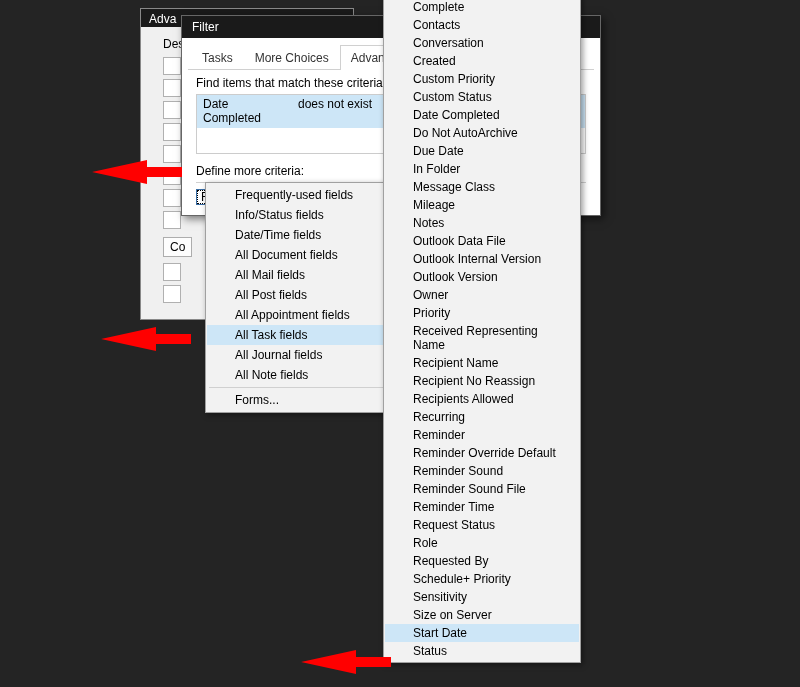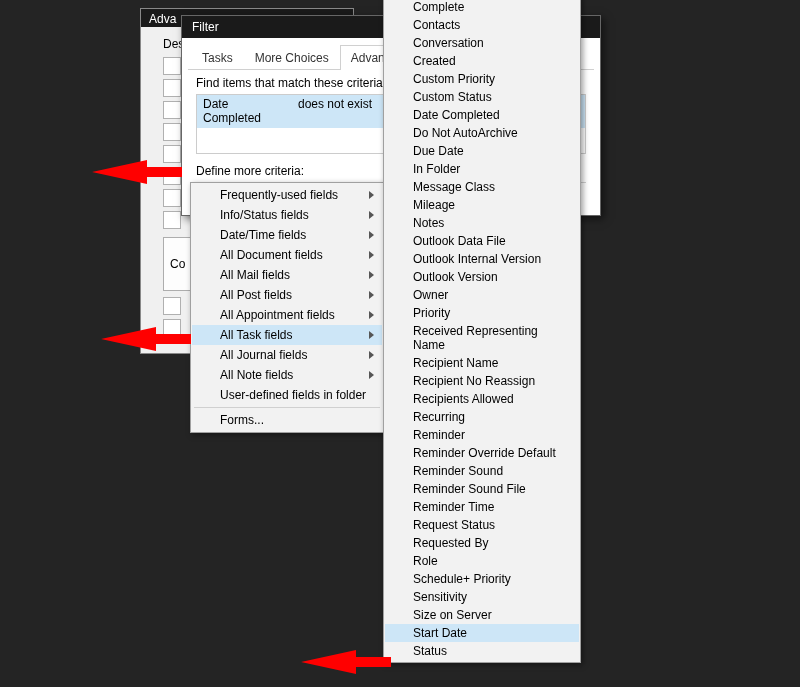--- a/index.html
+++ b/index.html
@@ -40,21 +40,21 @@
     width: 18px;
     height: 18px;
     background: #fff;
     border: 1px solid #b0b0b0;
     margin-bottom: 4px;
   }
   .back-btn {
     display:inline-block;
     background:#fdfdfd;
     border:1px solid #adadad;
-    padding:19px 6px;
+    padding:2px 6px;
     margin-top:4px;
   }
   
   .filter-dialog {
     position: absolute;
     left: 181px;
     top: 15px;
     width: 420px;
     background: #fff;
     border: 1px solid #666;
@@ -133,21 +133,21 @@
     outline-offset: -2px;
   }
   .field-dropdown .arrow {
     width:0;height:0;border-left:4px solid transparent;border-right:4px solid transparent;border-top:5px solid #000;
   }
   .cond-label { color:#a0a0a0; }
 
   
   .menu1 {
     position:absolute;
-    left: 190px;
+    left: 205px;
     top: 182px;
     width: 194px;
     background:#f2f2f2;
     border:1px solid #a0a0a0;
     box-shadow: 2px 2px 6px rgba(0,0,0,0.4);
     padding:2px 1px;
   }
   .menu1-item {
     padding:3px 12px 3px 28px;
     font-size:12px;
@@ -253,21 +253,20 @@
     <div class="menu1-item">Frequently-used fields<span class="subarrow"></span></div>
     <div class="menu1-item">Info/Status fields<span class="subarrow"></span></div>
     <div class="menu1-item">Date/Time fields<span class="subarrow"></span></div>
     <div class="menu1-item">All Document fields<span class="subarrow"></span></div>
     <div class="menu1-item">All Mail fields<span class="subarrow"></span></div>
     <div class="menu1-item">All Post fields<span class="subarrow"></span></div>
     <div class="menu1-item">All Appointment fields<span class="subarrow"></span></div>
     <div class="menu1-item hover">All Task fields<span class="subarrow"></span></div>
     <div class="menu1-item">All Journal fields<span class="subarrow"></span></div>
     <div class="menu1-item">All Note fields<span class="subarrow"></span></div>
-    <div class="menu1-item">User-defined fields in folder</div>
     <div class="menu1-sep"></div>
     <div class="menu1-item">Forms...</div>
   </div>
 
 <div class="menu2" id="menu2">
     <div class="menu2-item">Complete</div>
     <div class="menu2-item">Contacts</div>
     <div class="menu2-item">Conversation</div>
     <div class="menu2-item">Created</div>
     <div class="menu2-item">Custom Priority</div>
@@ -288,22 +287,22 @@
     <div class="menu2-item">Recipient Name</div>
     <div class="menu2-item">Recipient No Reassign</div>
     <div class="menu2-item">Recipients Allowed</div>
     <div class="menu2-item">Recurring</div>
     <div class="menu2-item">Reminder</div>
     <div class="menu2-item">Reminder Override Default</div>
     <div class="menu2-item">Reminder Sound</div>
     <div class="menu2-item">Reminder Sound File</div>
     <div class="menu2-item">Reminder Time</div>
     <div class="menu2-item">Request Status</div>
+    <div class="menu2-item">Role</div>
     <div class="menu2-item">Requested By</div>
-    <div class="menu2-item">Role</div>
     <div class="menu2-item">Schedule+ Priority</div>
     <div class="menu2-item">Sensitivity</div>
     <div class="menu2-item">Size on Server</div>
     <div class="menu2-item hover">Start Date</div>
     <div class="menu2-item">Status</div>
   </div>
 
 <div class="arrow-ptr" style="left:92px;top:155px">
   <svg viewBox="0 0 90 34">
       <polygon points="0,17 55,5 55,12 90,12 90,22 55,22 55,29" fill="#ff0000"></polygon>

